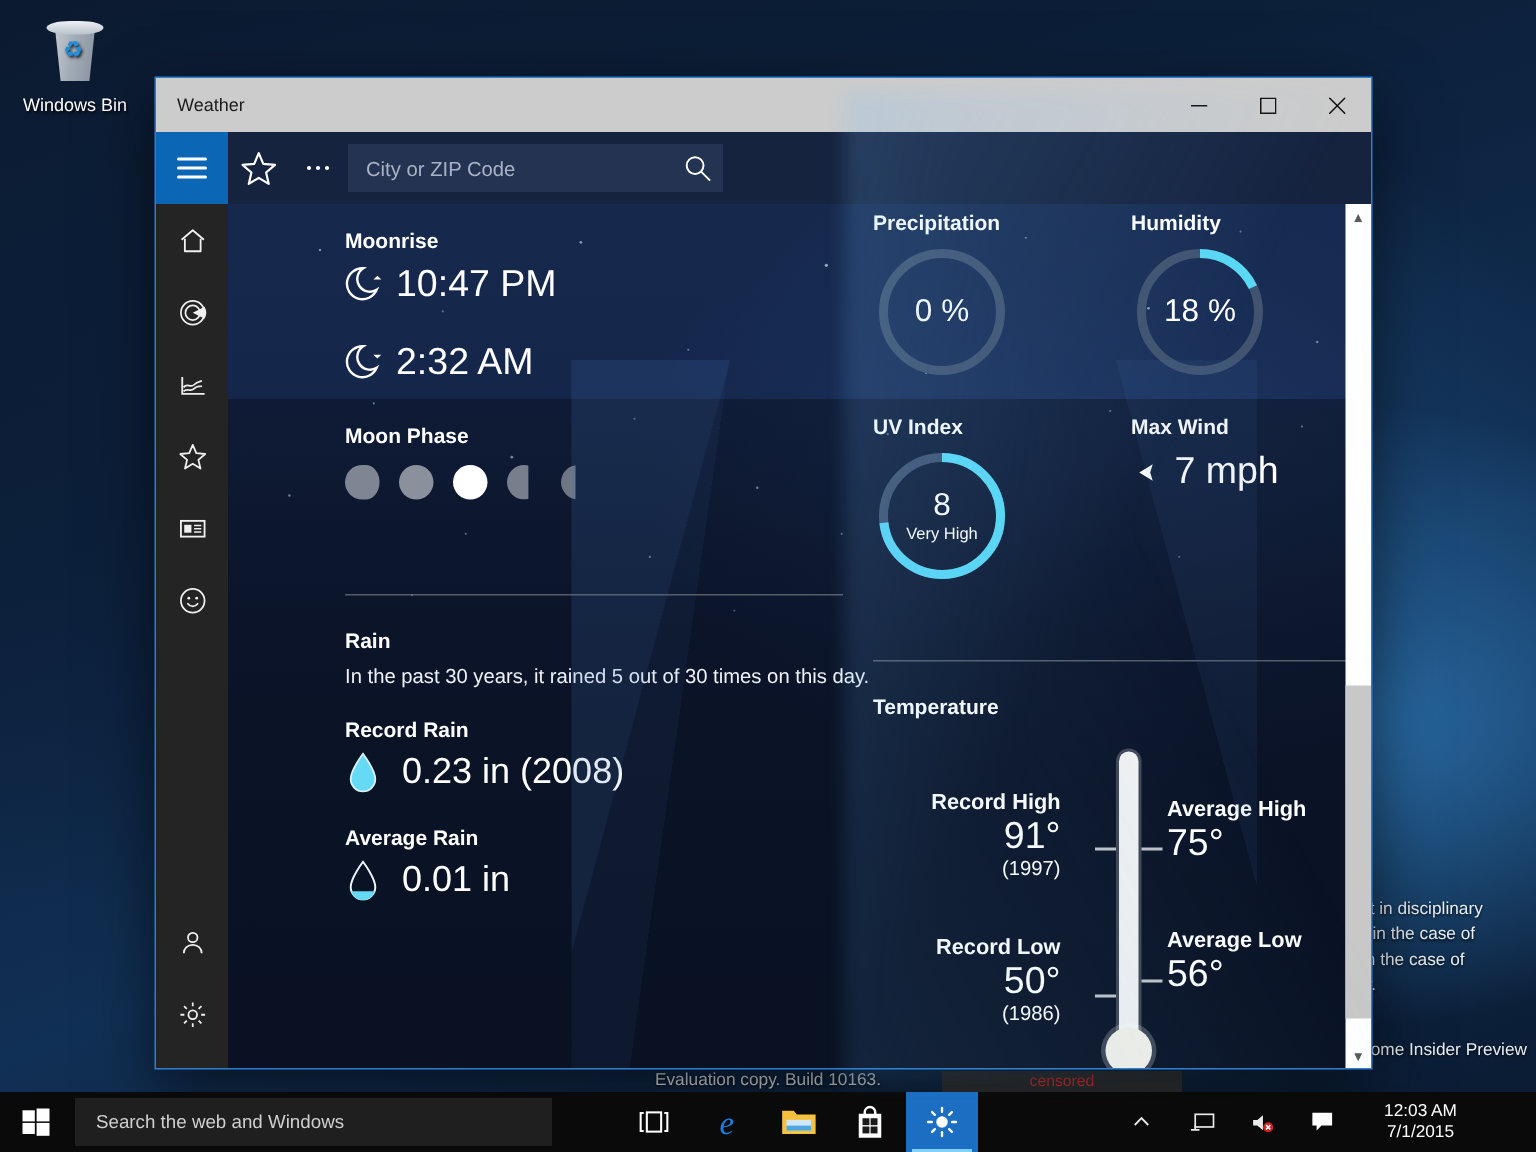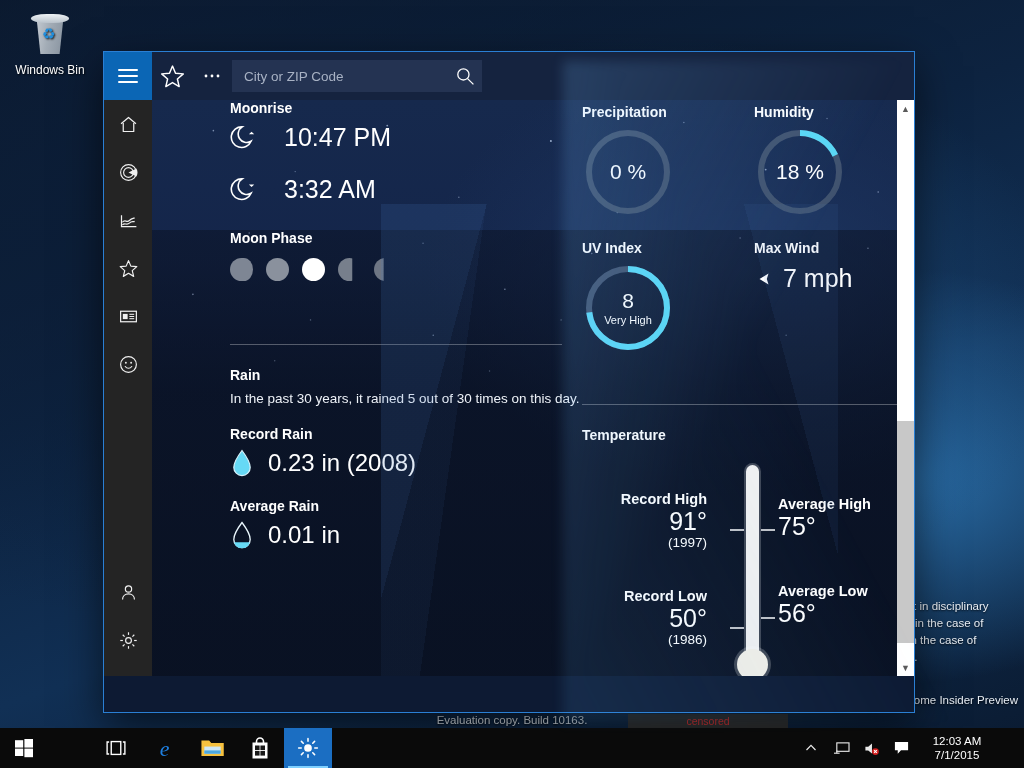--- a/index.html
+++ b/index.html
@@ -195,21 +195,21 @@
   }
   .col-left  { position: absolute; left: 78px; top: 0; width: 350px; }
   .col-right { position: absolute; left: 430px; top: 0; width: 330px; }
 
   .sec-label {
     color: #fff; font-size: 14px; font-weight: bold;
     margin-bottom: 6px;
   }
   .big-val {
     color: #fff; font-size: 25px; font-weight: 300;
-    display: flex; align-items: center; gap: 24px;
+    display: flex; align-items: center; gap: 4px;
   }
 
   
   .moon-ico { width: 30px; height: 30px; flex: 0 0 30px; }
 
   
   #moon-phases { display: flex; gap: 13px; margin-top: 12px; }
   .phase { width: 23px; height: 23px; border-radius: 50%; }
 
   
@@ -295,21 +295,21 @@
     display: flex; align-items: center; justify-content: center;
     position: relative;
   }
   .tb-icon.active { background: #1b6ec2; }
   .tb-icon.active::after {
     content: ""; position: absolute; left: 4px; right: 4px; bottom: 0;
     height: 2px; background: #7fd0ff;
   }
   #tray {
     position: absolute; right: 0; top: 0; height: 40px;
-    display: flex; align-items: center; gap: 4px;
+    display: flex; align-items: center; gap: 14px;
   }
   .tray-icon {
     width: 26px; height: 40px;
     display: flex; align-items: center; justify-content: center;
     color: #eaeaea; position: relative;
   }
   #clock {
     width: 78px; height: 40px; color: #fff; font-size: 11.5px;
     display: flex; flex-direction: column;
     align-items: center; justify-content: center; line-height: 14px;
@@ -336,20 +336,39 @@
     <div>ct (in the case of</div>
     <div>bility.</div>
   </div>
   <div id="bg-text-2">Home Insider Preview</div>
 
   <div id="eval-watermark">Evaluation copy. Build 10163.</div>
   <div id="censored-bar">censored</div>
 
   <div id="weather-window">
 
+    <div id="titlebar">
+      <div id="titlebar-title">Weather</div>
+      <div class="win-btn">
+        <svg width="11" height="11" viewBox="0 0 11 11">
+          <line x1="0" y1="5.5" x2="11" y2="5.5" stroke="#101010" stroke-width="1"></line>
+        </svg>
+      </div>
+      <div class="win-btn">
+        <svg width="11" height="11" viewBox="0 0 11 11">
+          <rect x="0.5" y="0.5" width="10" height="10" fill="none" stroke="#101010" stroke-width="1"></rect>
+        </svg>
+      </div>
+      <div class="win-btn close">
+        <svg width="11" height="11" viewBox="0 0 11 11">
+          <line x1="0" y1="0" x2="11" y2="11" stroke="currentColor" stroke-width="1"></line>
+          <line x1="11" y1="0" x2="0" y2="11" stroke="currentColor" stroke-width="1"></line>
+        </svg>
+      </div>
+    </div>
 
     <div id="app-header">
       <div id="hamburger">
         <div class="ham-lines">
           <span></span>
             <span></span>
             <span></span>
         </div>
       </div>
 
@@ -478,38 +497,38 @@
               <circle cx="620" cy="230" r="0.7" opacity=".35"></circle>
             <circle cx="120" cy="255" r="0.7" opacity=".3"></circle>
               <circle cx="330" cy="265" r="0.7" opacity=".3"></circle>
           </g>
         </svg>
 
         <div id="scroll-area">
 
           <div class="col-left">
 
-            <div style="margin-top:0">
+            <div style="margin-top:16px">
               <div class="sec-label">Moonrise</div>
               <div class="big-val">
                 <svg class="moon-ico" viewBox="0 0 32 32">
                   <path d="M22.5 20.5A11 11 0 1 1 13 5.2a8.8 8.8 0 0 0 9.5 15.3z" fill="none" stroke="#fff" stroke-width="1.7"></path>
                   <path d="M23 10.5l2.8 2.6h-5.6z" fill="#fff"></path>
                 </svg>
                 <span>10:47 PM</span>
               </div>
             </div>
 
             <div style="margin-top:22px">
               <div class="big-val">
                 <svg class="moon-ico" viewBox="0 0 32 32">
                   <path d="M22.5 20.5A11 11 0 1 1 13 5.2a8.8 8.8 0 0 0 9.5 15.3z" fill="none" stroke="#fff" stroke-width="1.7"></path>
                   <path d="M23 13.8l-2.8-2.6h5.6z" fill="#fff"></path>
                 </svg>
-                <span>3:32 AM</span>
+                <span>2:32 AM</span>
               </div>
             </div>
 
             <div style="margin-top:26px">
               <div class="sec-label">Moon Phase</div>
               <div id="moon-phases">
                 <div class="phase" style="background:#7e8694;border-radius:50% 40% 40% 50%/50%"></div>
                 <div class="phase" style="background:#8a919d"></div>
                 <div class="phase" style="background:#ffffff"></div>
                 <div class="phase" style="background:#777f8c;clip-path:polygon(0 0,62% 0,62% 100%,0 100%);border-radius:50%"></div>
@@ -651,20 +670,23 @@
   <div id="taskbar">
     <div id="start-btn">
       <svg width="20" height="20" viewBox="0 0 20 20">
         <rect x="1" y="2.2" width="8.2" height="7.4" fill="#ffffff"></rect>
         <rect x="10.4" y="1" width="8.6" height="8.6" fill="#ffffff"></rect>
         <rect x="1" y="10.6" width="8.2" height="7.4" fill="#ffffff"></rect>
         <rect x="10.4" y="10.6" width="8.6" height="8.6" fill="#ffffff"></rect>
       </svg>
     </div>
 
+    <div id="taskbar-search">
+      <span>Search the web and Windows</span>
+    </div>
 
     <div class="tb-icon" style="margin-left:44px">
       <svg width="22" height="20" viewBox="0 0 24 20">
         <path d="M4.5 3.5h-2.2v13h2.2" fill="none" stroke="#fff" stroke-width="1.5"></path>
         <path d="M19.5 3.5h2.2v13h-2.2" fill="none" stroke="#fff" stroke-width="1.5"></path>
         <rect x="6.8" y="3" width="10.4" height="14" fill="none" stroke="#fff" stroke-width="1.5"></rect>
       </svg>
     </div>
 
     <div class="tb-icon">

